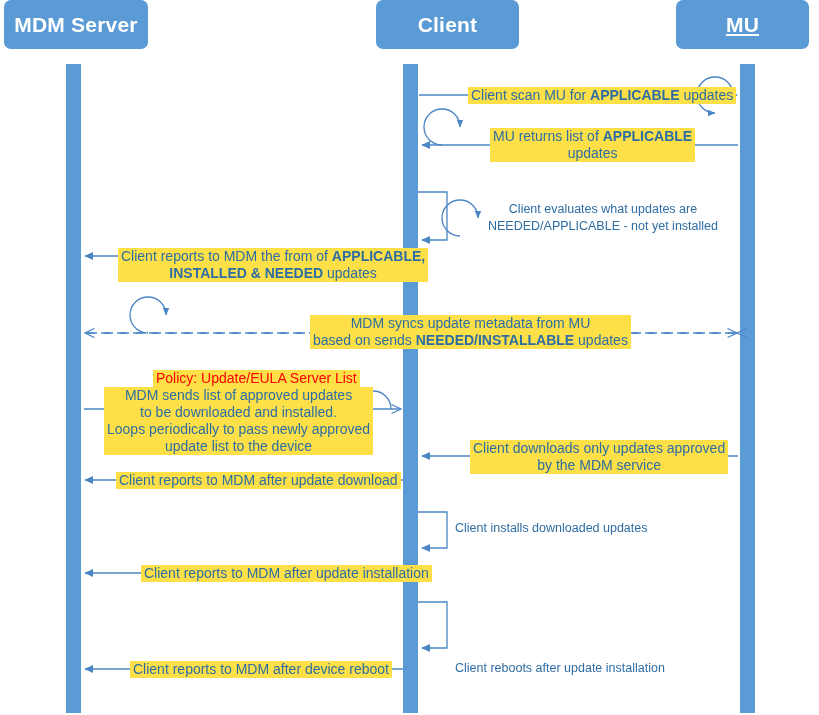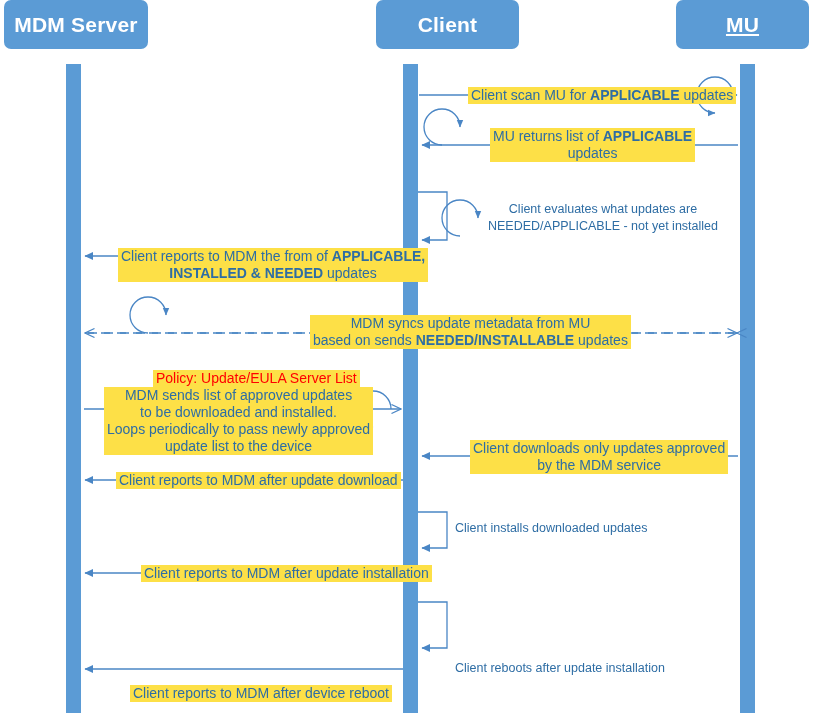--- a/index.html
+++ b/index.html
@@ -225,15 +225,15 @@
     <span>Client downloads only updates approved</span><br>
     <span>by the MDM service</span>
   </div>
 
   <div class="note-label" style="left:455px; top:520px;">Client installs downloaded updates</div>
 
   <div class="msg-label" style="left:113px; top:565px;margin-left:28px;">Client reports to MDM after update installation</div>
 
   <div class="note-label" style="left:455px; top:616px;margin-top:44px;">Client reboots after update installation</div>
 
-  <div class="msg-label" style="left:130px; top:661px;margin-top:24px;">Client reports to MDM after device reboot</div>
+  <div class="msg-label" style="left:130px; top:661px;">Client reports to MDM after device reboot</div>
 
 </div>
 
 </body></html>

